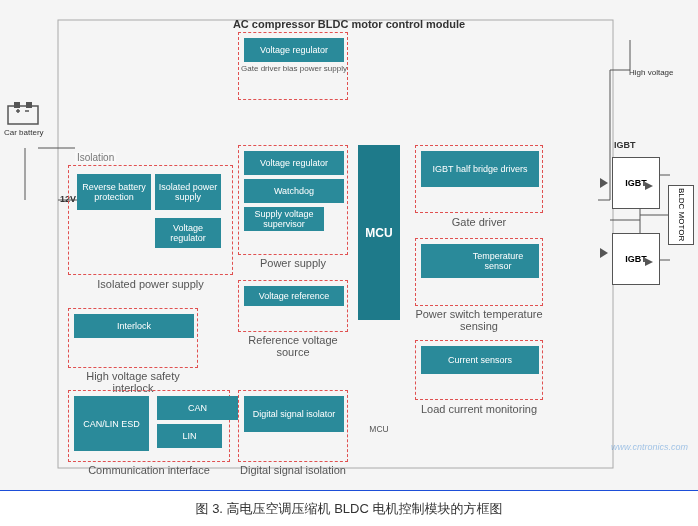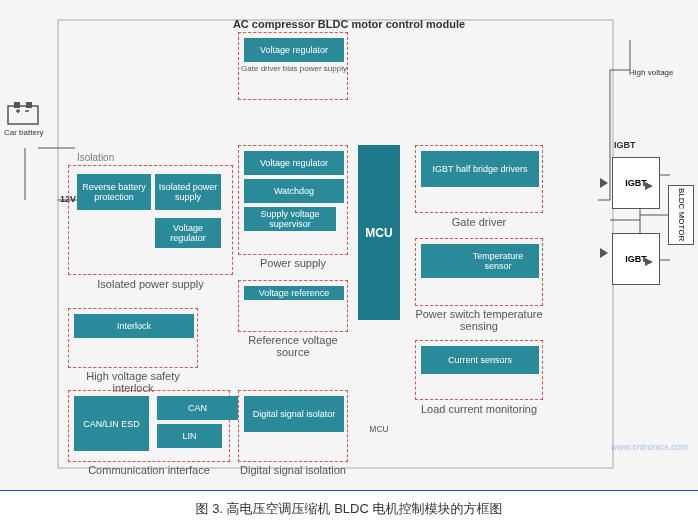--- a/index.html
+++ b/index.html
@@ -158,29 +158,29 @@
 power supply</div>
   </div>
 
   <div class="dashed-box" style="top:145px; left:238px; width:110px; height:110px;">
     <div class="solid-block" style="top:5px; left:5px; width:100px; height:24px;">
       <span>Voltage regulator</span>
     </div>
     <div class="solid-block" style="top:33px; left:5px; width:100px; height:24px;">
       <span>Watchdog</span>
     </div>
-    <div class="solid-block" style="top:61px; left:5px; width:92px; height:24px;">
+    <div class="solid-block" style="top:61px; left:5px; width:80px; height:24px;">
       <span>Supply voltage
 supervisor</span>
     </div>
   </div>
   <div class="block-label" style="top:257px; left:238px; width:110px;">Power supply</div>
 
   <div class="dashed-box" style="top:280px; left:238px; width:110px; height:52px;">
-    <div class="solid-block" style="top:5px; left:5px; width:100px; height:14px;">
+    <div class="solid-block" style="top:5px; left:5px; width:100px; height:20px;">
       <span>Voltage reference</span>
     </div>
   </div>
   <div class="block-label" style="top:334px; left:238px; width:110px;">Reference voltage
 source</div>
 
   <div class="solid-block" style="top:145px; left:358px; width:42px; height:175px; font-size:12px; font-weight:bold; background:#1e7a8a;">
     <span>MCU</span>
   </div>
 

